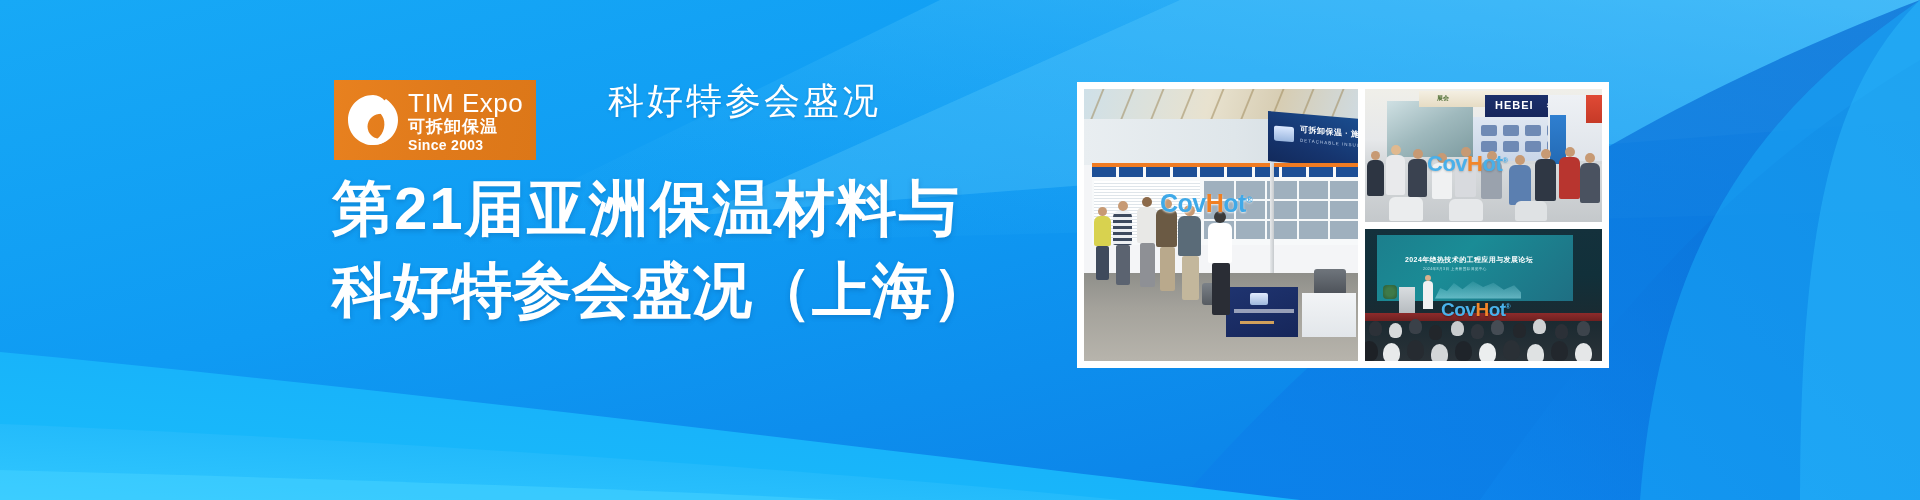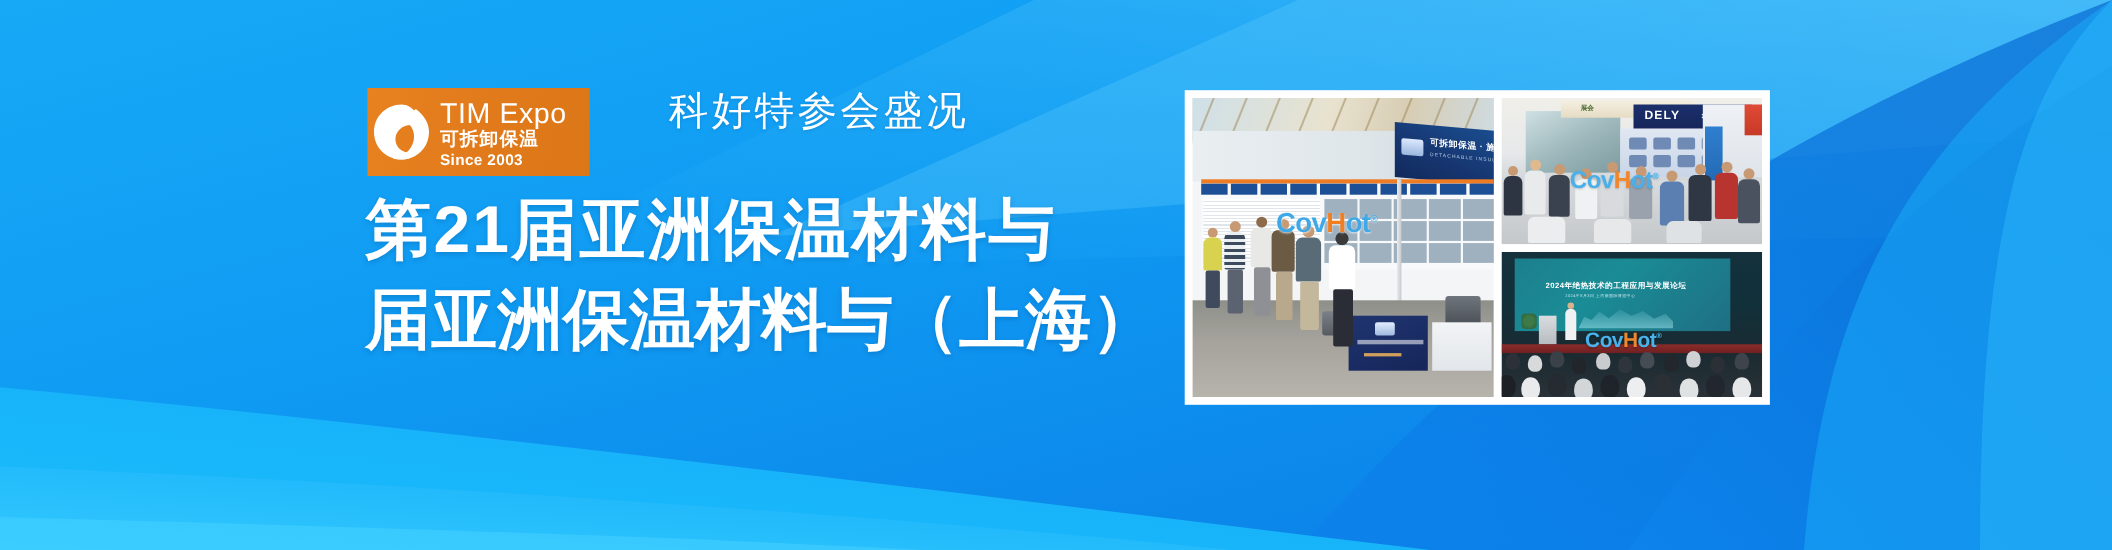--- a/index.html
+++ b/index.html
@@ -20,20 +20,21 @@
   .bg-layer{ position:absolute; inset:0; overflow:hidden; pointer-events:none; }
   .bg-layer svg{ position:absolute; top:0; left:0; width:1920px; height:500px; display:block; }
 
   
   .logo-badge{
     position:absolute;
     left:334px; top:80px;
     width:202px; height:80px;
     background:linear-gradient(100deg,#e8811f 0%,#e07a1b 55%,#dc7718 100%);
     display:flex; align-items:center;
+    padding-left:8px;
   }
   .logo-mark{
     width:62px; height:62px;
     flex:0 0 62px;
     position:relative;
     margin-right:4px;
   }
   .logo-mark svg{ width:62px; height:62px; display:block; }
   .logo-text{
     display:flex; flex-direction:column;
@@ -442,21 +443,21 @@
       <div class="logo-title">TIM Expo</div>
       <div class="logo-cn">可拆卸保温</div>
       <div class="logo-since">Since 2003</div>
     </div>
   </div>
 
   <div class="eyebrow">科好特参会盛况</div>
 
   <div class="main-title">
     <span class="ln ln1">第21届亚洲保温材料与</span>
-    <span class="ln ln2">届亚洲保温材料与（上海）</span>
+    <span class="ln ln2">科好特参会盛况（上海）</span>
   </div>
 
   <div class="collage">
 
     <div class="collage-left">
       <div class="ph1">
         <div class="ceiling">
           <i style="left:10px"></i>
             <i style="left:40px"></i>
             <i style="left:70px"></i>
@@ -557,21 +558,21 @@
 
     <div class="collage-right">
 
       <div class="cell">
         <div class="ph2">
           <div class="glass"></div>
           <div class="topbanner">
               <div class="t">展会</div>
             </div>
           <div class="dely">
-            <span class="d1">DELY</span>
+            <span class="d1">HEBEI</span>
             <span class="d2">得力</span>
           </div>
           <div class="boothwall">
             <i style="left:8px;  top:8px;"></i>
               <i style="left:30px; top:8px;"></i>
             <i style="left:52px; top:8px;"></i>
               <i style="left:74px; top:8px;"></i>
             <i style="left:8px;  top:24px;"></i>
               <i style="left:30px; top:24px;"></i>
             <i style="left:52px; top:24px;"></i>

